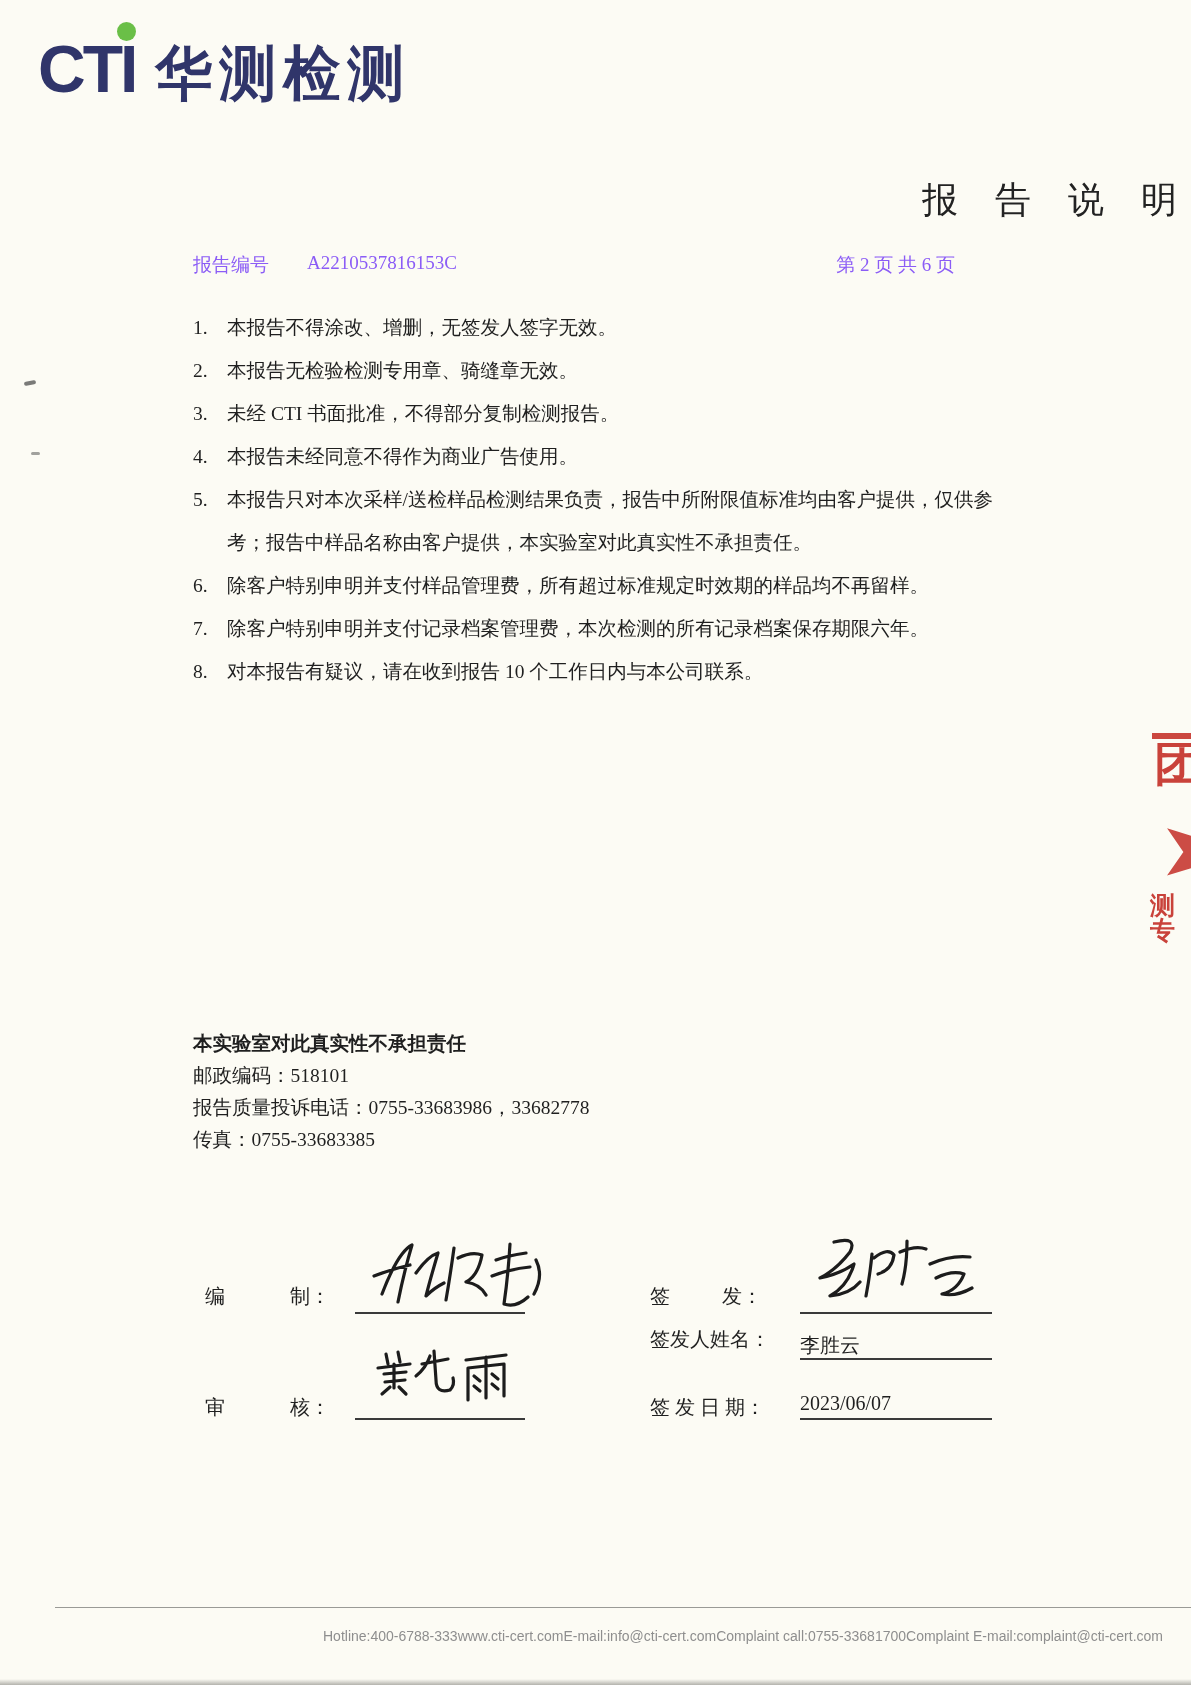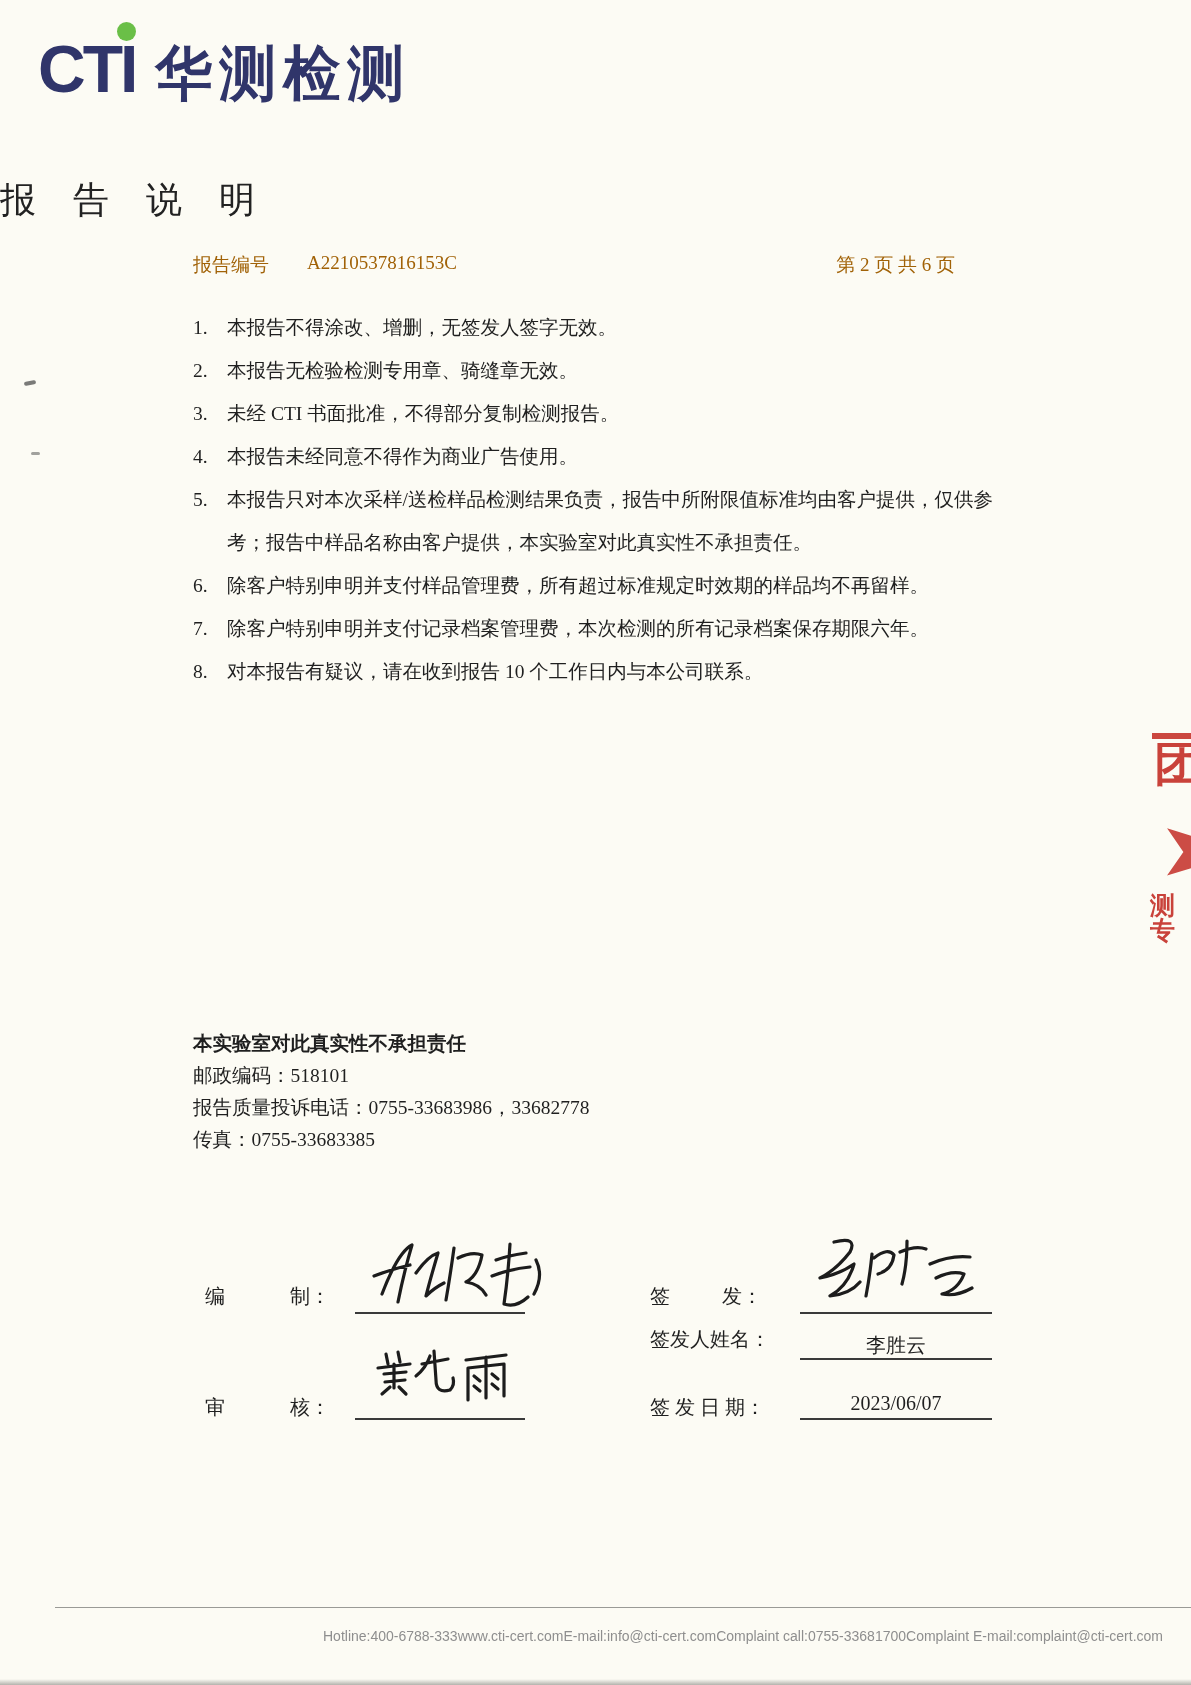--- a/index.html
+++ b/index.html
@@ -27,27 +27,27 @@
   }
   .logo-cn{
     font-family:"Liberation Sans","DejaVu Sans",sans-serif;
     font-weight:900;font-size:57px;line-height:1;
     letter-spacing:7px;color:#30356a;margin-left:20px;
     transform:scaleY(1.05);
   }
   
   .doc-title{
     position:absolute;left:0;right:0;top:176px;
-    text-align:left;font-size:36px;color:#222;
+    text-align:right;font-size:36px;color:#222;
     letter-spacing:14px;font-weight:400;
   }
   .meta-row{
     position:absolute;left:193px;top:252px;width:762px;
     display:flex;justify-content:space-between;
-    font-size:19px;color:#a16207;
+    font-size:19px;color:#8b5cf6;
   }
   .meta-left{display:flex;gap:38px;}
   
   .notes{
     position:absolute;left:193px;top:306px;width:830px;
     font-size:19.5px;line-height:43px;color:#1f1f1f;
   }
   .note{display:flex;}
   .note-num{width:34px;flex:0 0 34px;}
   .note-text{flex:1;}
@@ -71,21 +71,21 @@
     font-size:19.5px;line-height:32px;color:#1f1f1f;
   }
   .company-name{font-weight:bold;}
   
   .label-pair{
     position:absolute;display:flex;justify-content:space-between;
     font-size:20px;color:#1f1f1f;
   }
   .sig-line{position:absolute;border-bottom:2px solid #3a3a3a;}
   .sig-value{
-    position:absolute;text-align:center;font-size:20px;color:#1f1f1f;
+    position:absolute;font-size:20px;color:#1f1f1f;
   }
   .sig-svg{position:absolute;}
   .sig-svg path{fill:none;stroke:#1c1c1c;stroke-width:3.2;stroke-linecap:round;stroke-linejoin:round;}
   
   .footer-rule{position:absolute;left:55px;right:0;top:1607px;height:1px;background:#9a9a96;}
   .footer{
     position:absolute;left:48px;right:28px;top:1628px;
     display:flex;justify-content:flex-end;
     font-family:"Liberation Sans","DejaVu Sans",sans-serif;
     font-size:14px;color:#8e8e8e;

